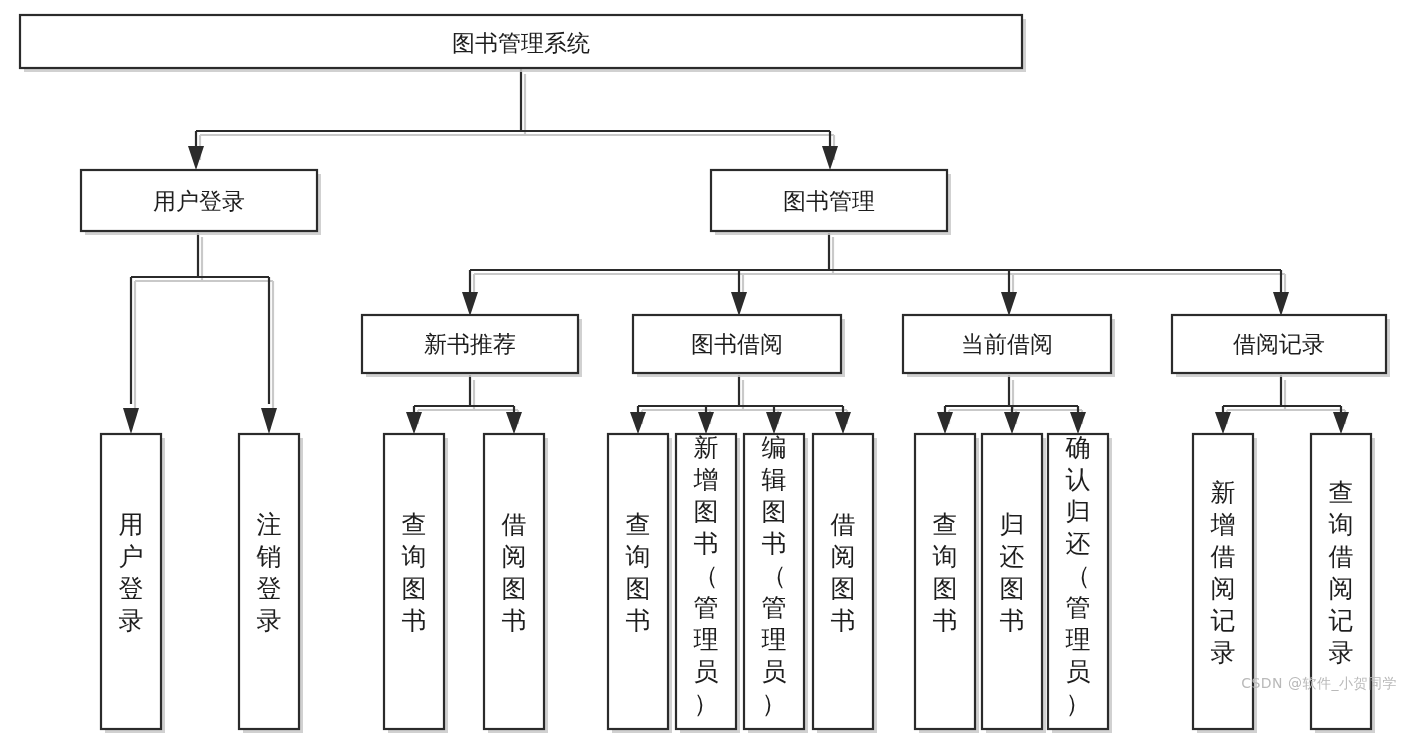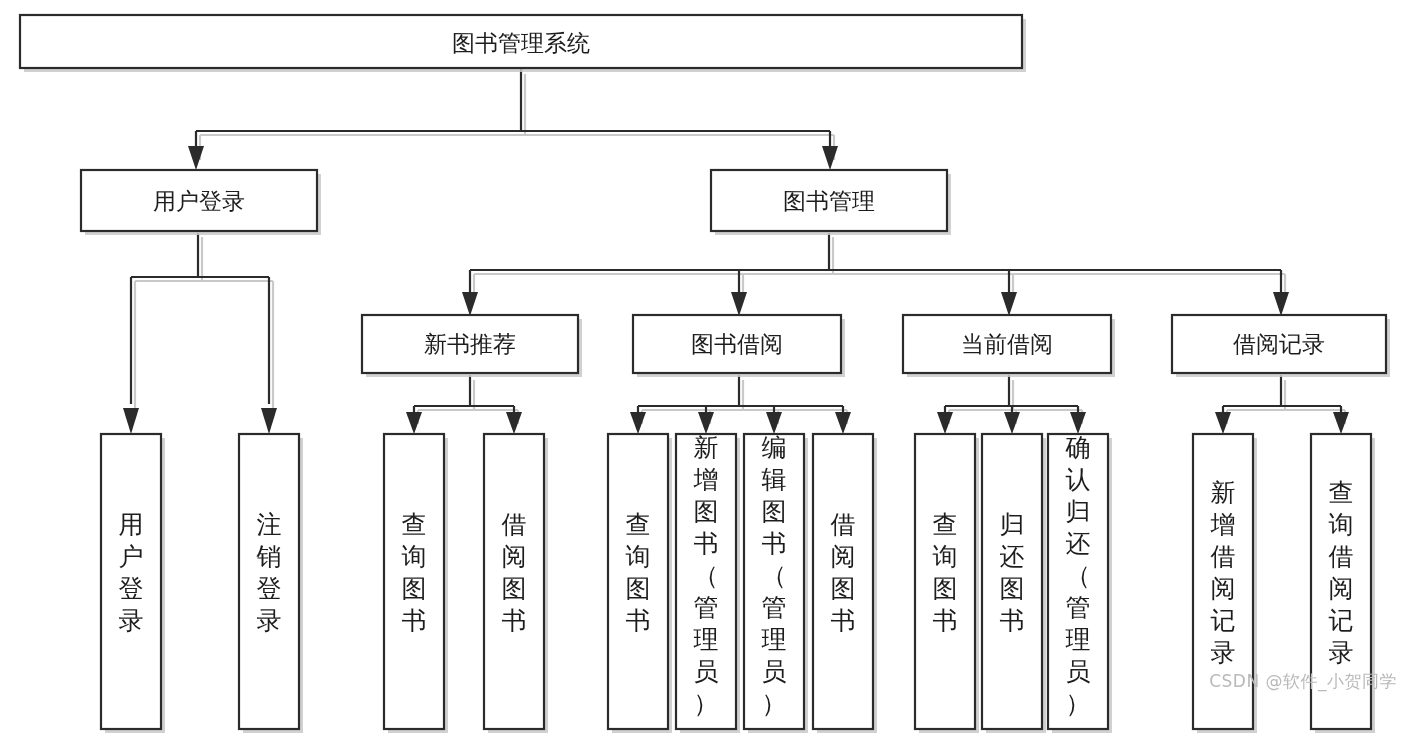--- a/index.html
+++ b/index.html
@@ -62,21 +62,21 @@
     font-family: "DejaVu Sans", "Liberation Sans", sans-serif;
     font-size: 25px;
     fill: #1d1d1d;
     text-anchor: middle;
   }
   .watermark {
     position: absolute;
     right: 8px;
     bottom: 6px;
     font-family: "DejaVu Sans", "Liberation Sans", sans-serif;
-    font-size: 17px;
+    font-size: 14px;
     color: #b9b9b9;
     letter-spacing: 0.5px;
     white-space: nowrap;
     user-select: none;
   }
 </style>
 </head>
 <body>
 
 <div id="diagram-root">

